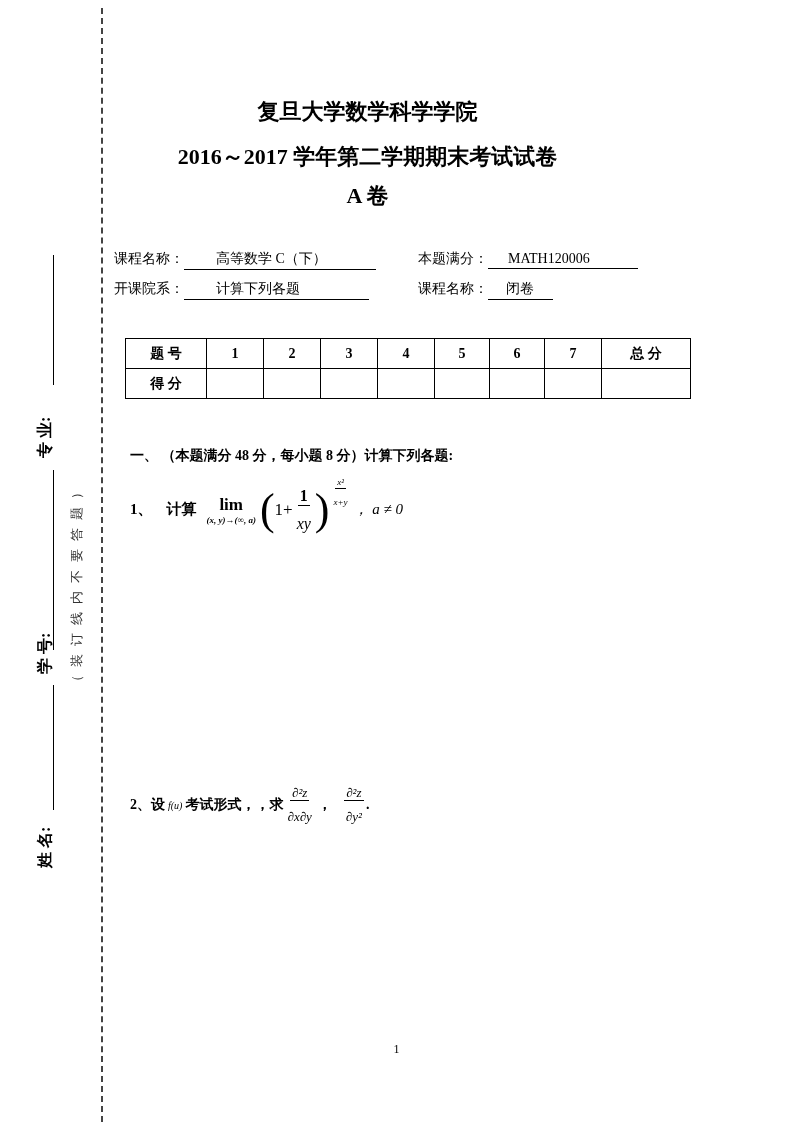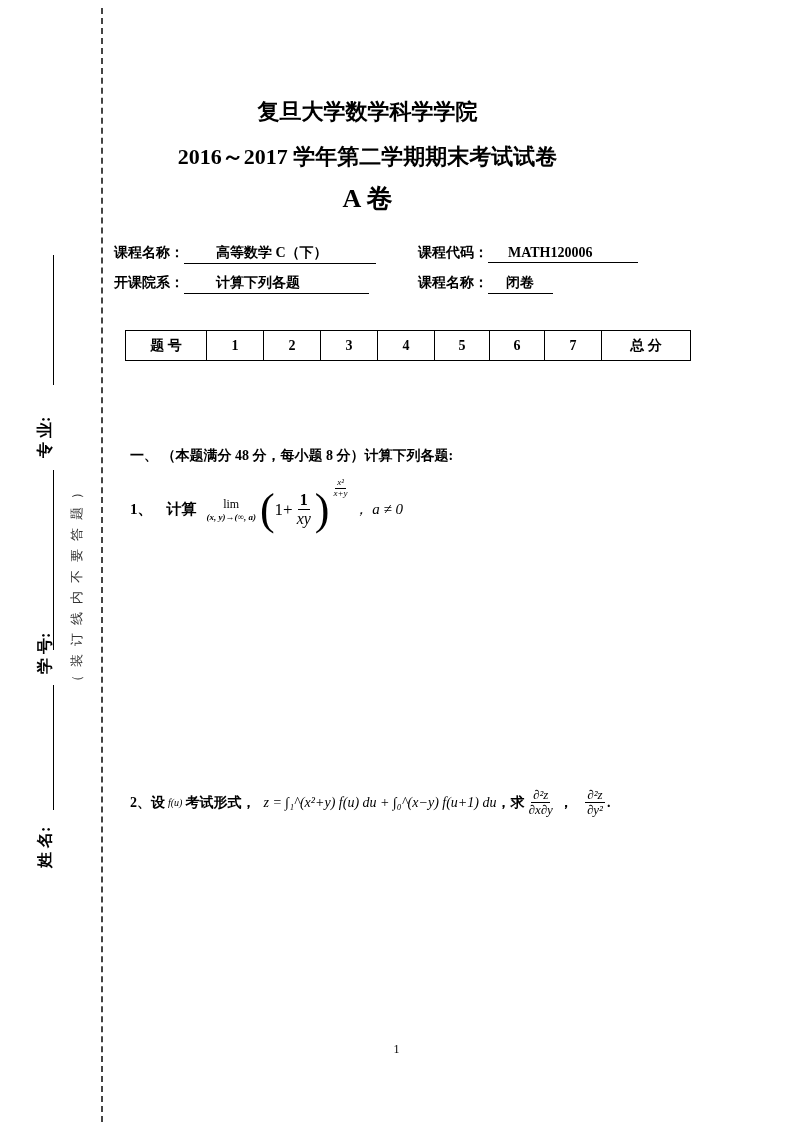--- a/index.html
+++ b/index.html
@@ -8,33 +8,33 @@
   .cut-line { position:absolute; left:101px; top:8px; bottom:0; width:0;
               border-left:2px dashed #444; }
   .margin-rot { position:absolute; transform-origin:0 0; transform:rotate(-90deg);
                 white-space:nowrap; font-weight:bold; font-size:16px; }
   .mline { position:absolute; left:53px; width:0; border-left:1.3px solid #000; }
   .margin-note { position:absolute; transform-origin:0 0; transform:rotate(-90deg);
                  white-space:nowrap; font-size:13px; color:#333; letter-spacing:8px; }
   .title { position:absolute; left:0; width:735px; text-align:center; font-weight:bold; }
   .t1 { top:97px; font-size:22px; }
   .t2 { top:142px; font-size:22px; }
-  .t3 { top:181px; font-size:26px; }
-  .info { position:absolute; font-weight:bold; font-size:14px; }
+  .t3 { top:181px; font-size:22px; }
+  .info { position:absolute; font-weight:normal; font-size:14px;margin-top:6px; }
   .uline { display:inline-block; border-bottom:1.5px solid #000; padding-bottom:1px; }
-  table.score { position:absolute; left:125px; top:330px; border-collapse:collapse;
+  table.score { position:absolute; left:125px; top:338px; border-collapse:collapse;
                 font-weight:bold; font-size:14px; }
   table.score td { border:1px solid #000; height:29px; text-align:center; padding:0; }
   .sec { position:absolute; left:130px; top:438px; font-weight:bold; font-size:14px;margin-top:9px; }
   .q1 { position:absolute; left:130px; top:484px; font-weight:bold; font-size:15px;
         display:flex; align-items:center; }
   .q2 { position:absolute; left:130px; top:786px; font-weight:bold; font-size:14px;
         display:flex; align-items:center; }
   .math { font-style:italic; font-weight:normal; font-family:"Liberation Serif",serif; }
-  .frac { display:inline-flex; flex-direction:column; align-items:center; vertical-align:middle; margin:0 2px; }
+  .frac { display:inline-flex; flex-direction:column; align-items:center; vertical-align:middle; margin:0 2px;gap:9px; }
   .frac .num { border-bottom:1px solid #000; padding:0 2px; line-height:1.1; }
   .frac .den { padding:0 2px; line-height:1.1; }
   .pageno { position:absolute; top:1042px; left:0; width:793px; text-align:center; font-size:12px; }
 </style>
 </head>
 <body>
 
 <div class="cut-line"></div>
 
 <div class="mline" style="top:255px;height:130px;"></div>
@@ -46,21 +46,21 @@
 <div class="margin-note" style="left:68px;top:688px;">（装订线内不要答题）</div>
 
 <div class="title t1">复旦大学数学科学学院</div>
 <div class="title t2">2016～2017 学年第二学期期末考试试卷</div>
 <div class="title t3">A 卷</div>
 
 <div class="info" style="left:114px;top:244px;">
   <span>课程名称：</span><span class="uline" style="width:192px;padding-left:32px;box-sizing:border-box;">高等数学 C（下）</span>
 </div>
 <div class="info" style="left:418px;top:244px;">
-  <span>课程代码：</span><span class="uline" style="width:150px;padding-left:20px;box-sizing:border-box;">MATH120006</span>
+  <span>本题满分：</span><span class="uline" style="width:150px;padding-left:20px;box-sizing:border-box;">MATH120006</span>
 </div>
 <div class="info" style="left:114px;top:274px;">
   <span>开课院系：</span><span class="uline" style="width:185px;padding-left:32px;box-sizing:border-box;">计算下列各题</span>
 </div>
 <div class="info" style="left:418px;top:274px;">
   <span>课程名称：</span><span class="uline" style="width:65px;padding-left:18px;box-sizing:border-box;">闭卷</span>
 </div>
 
 <table class="score">
   <tbody>
@@ -68,30 +68,41 @@
     <td style="width:80px;">题 号</td>
     <td style="width:56px;">1</td>
     <td style="width:56px;">2</td>
     <td style="width:56px;">3</td>
     <td style="width:56px;">4</td>
     <td style="width:54px;">5</td>
     <td style="width:54px;">6</td>
     <td style="width:56px;">7</td>
     <td style="width:88px;">总 分</td>
   </tr>
+  <tr>
+    <td>得 分</td>
+    <td></td>
+    <td></td>
+    <td></td>
+    <td></td>
+    <td></td>
+    <td></td>
+    <td></td>
+    <td></td>
+  </tr>
 </tbody>
   </table>
 
 <div class="sec">一、 （本题满分 48 分，每小题 8 分）计算下列各题:</div>
 
 <div class="q1">
   <span>1、</span>
   <span style="margin-left:14px;">计算</span>
   <span style="display:inline-flex;flex-direction:column;align-items:center;margin-left:10px;">
-    <span style="font-weight:normal;font-size:12px;">lim</span>
+    <span style="font-weight:bold;font-size:17px;">lim</span>
     <span class="math" style="font-size:9px;font-weight:bold;">(x, y)→(∞, a)</span>
   </span>
   <span style="font-size:44px;font-weight:normal;margin-left:4px;">(</span>
   <span style="font-weight:normal;font-size:17px;">1+</span>
   <span class="frac" style="font-size:16px;">
     <span class="num" style="font-style:normal;">1</span>
     <span class="den math">xy</span>
   </span>
   <span style="font-size:44px;font-weight:normal;">)</span>
   <span class="frac math" style="font-size:9px;align-self:flex-start;margin-top:-6px;">
@@ -99,21 +110,20 @@
     <span class="den">x+y</span>
   </span>
   <span class="math" style="font-size:15px;margin-left:2px;">，  a ≠ 0</span>
 </div>
 
 <div class="q2">
   <span>2、</span>
   <span>设</span>
   <span class="math" style="font-size:10px;margin:11px 3px;">f(u)</span>
   <span>考试形式，</span>
-  <span class="math" style="font-size:14px;margin-left:8px;">z = ∫₁^(x²+y) f(u) du + ∫₀^(x−y) f(u+1) du</span>
   <span>，求</span>
   <span class="frac math" style="font-size:13px;">
     <span class="num">∂²z</span>
     <span class="den">∂x∂y</span>
   </span>
   <span style="margin:0 10px 0 2px;">，</span>
   <span class="frac math" style="font-size:13px;">
     <span class="num">∂²z</span>
     <span class="den">∂y²</span>
   </span>

